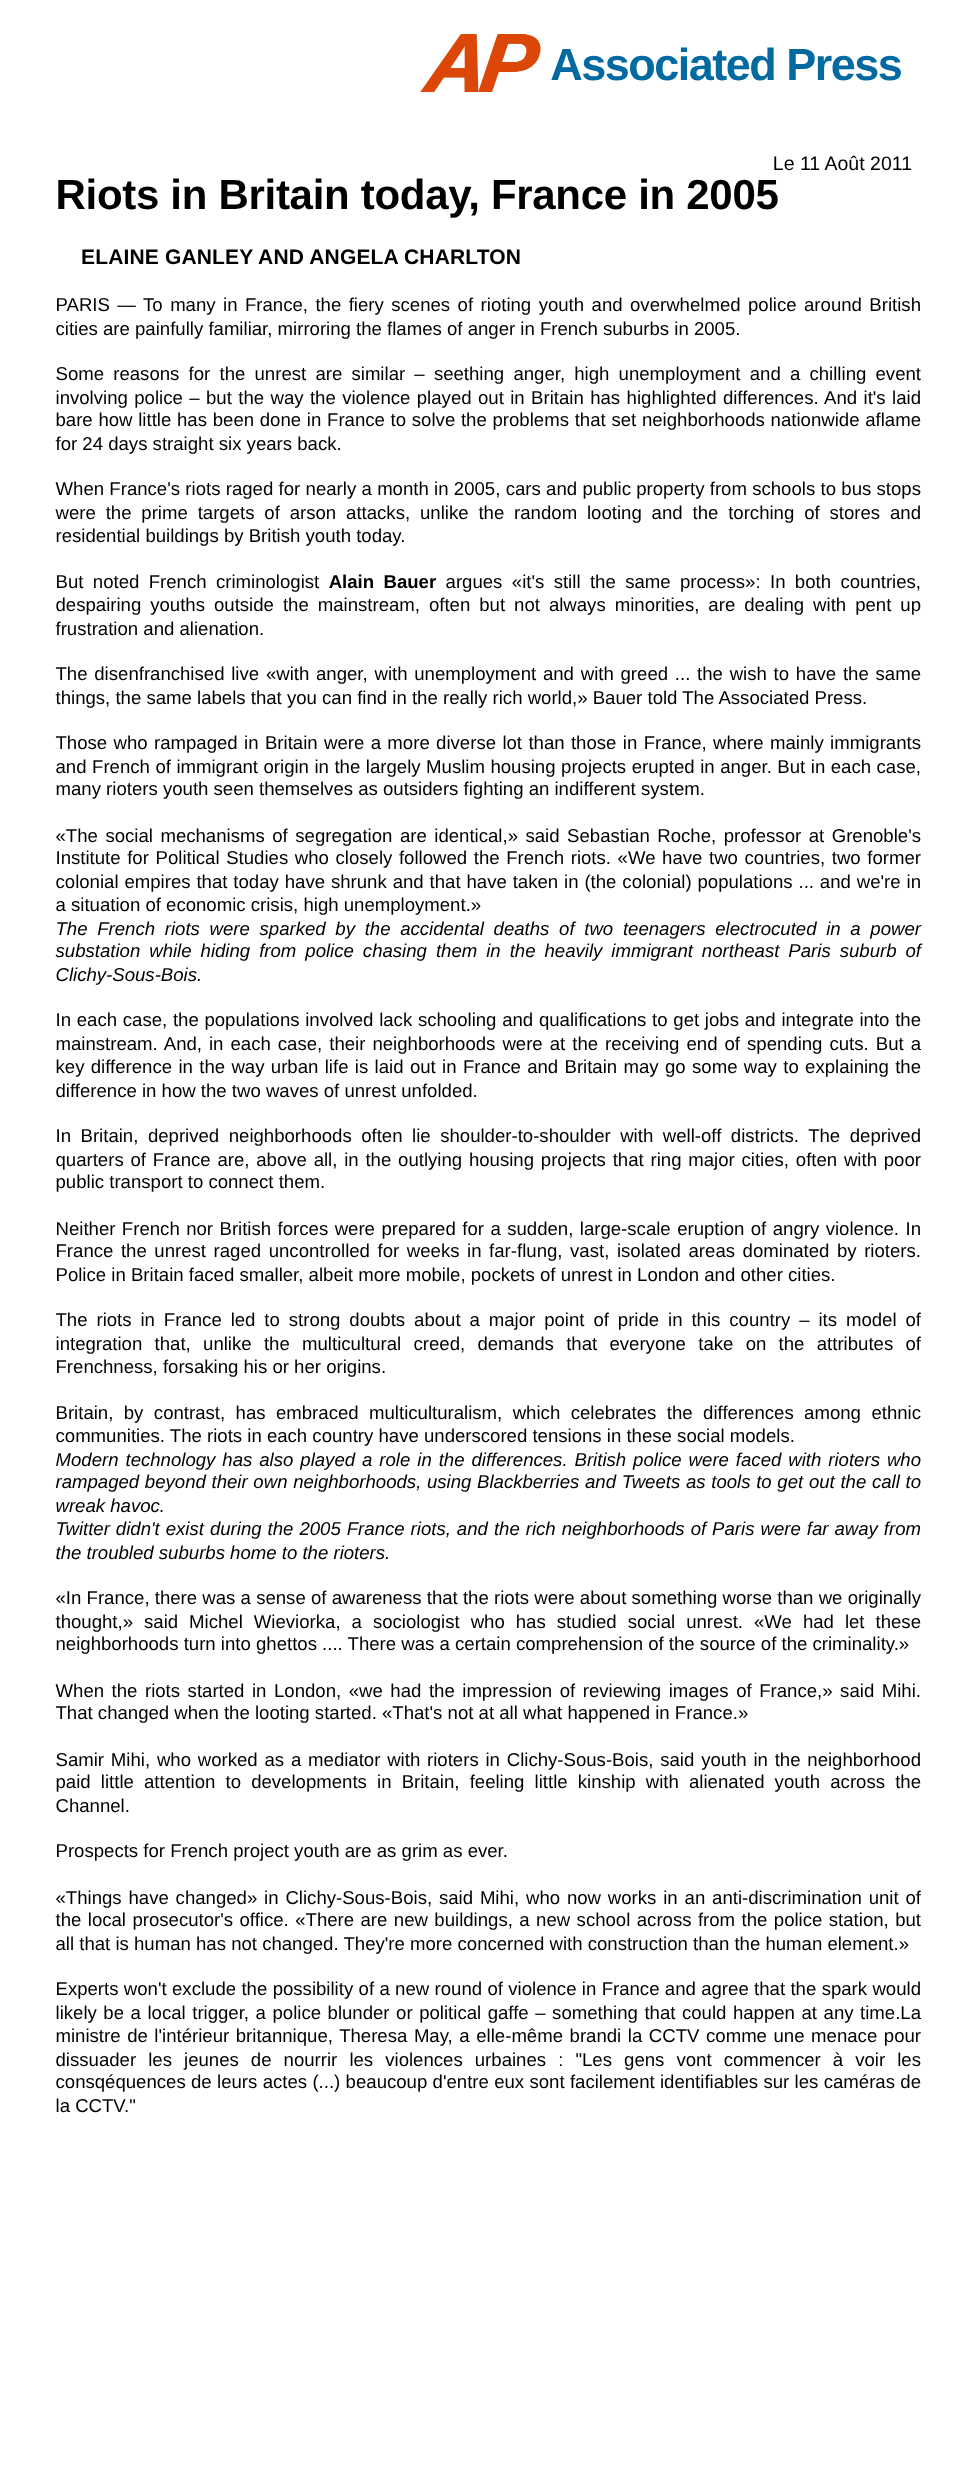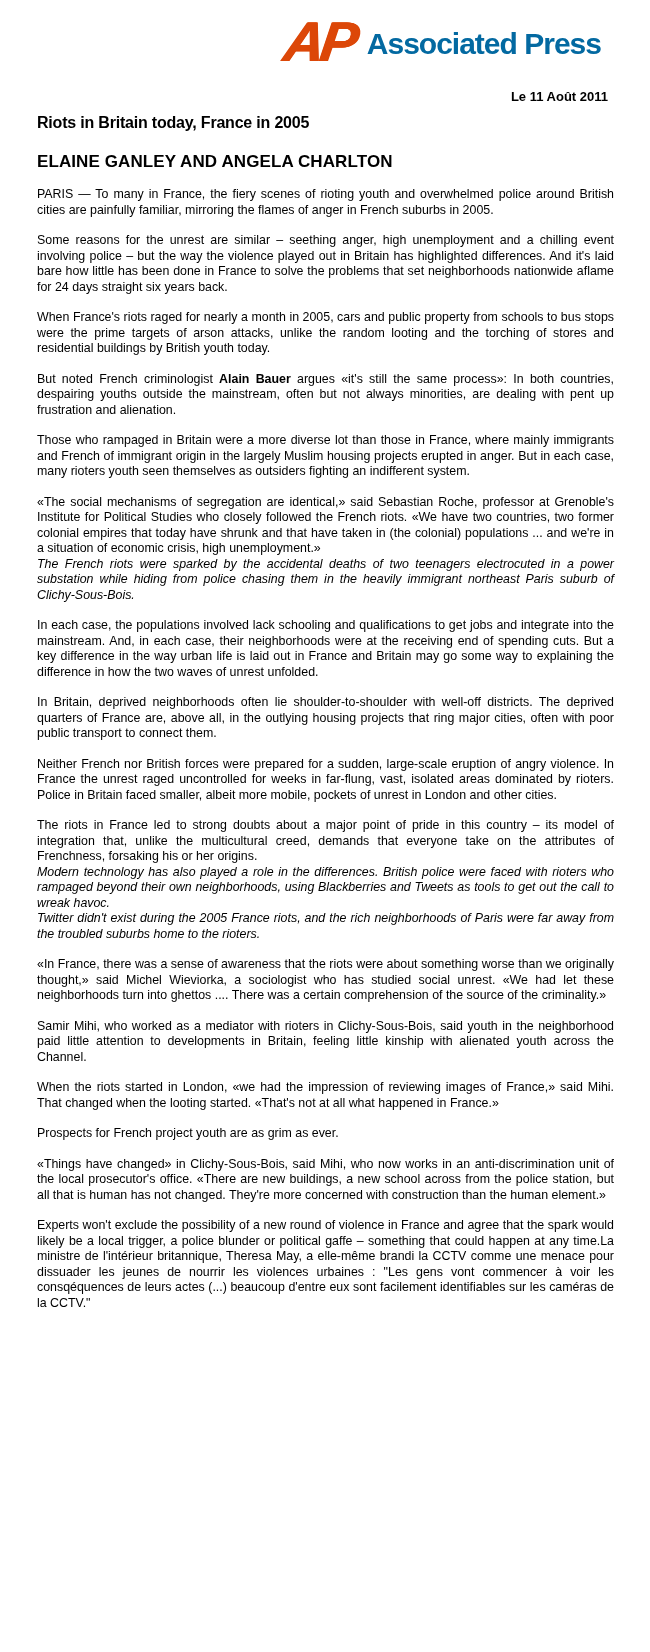--- a/index.html
+++ b/index.html
@@ -38,39 +38,39 @@
   .ap-name {
     font-size: 30px;
     font-weight: bold;
     letter-spacing: -1px;
     color: #0369a1;
     margin-left: 9px;
     margin-top: 4px;
   }
   .date {
     position: absolute;
-    top: 89px;
+    top: 101px;
     right: 42px;
     font-size: 13px;
-    font-weight: bold;
+    font-weight: normal;
     padding-left: 40px;
   }
   .content { position: absolute; top: 114px; left: 37px; right: 36px; }
   .headline {
-    font-size: 16px;
+    font-size: 28px;
     font-weight: bold;
     letter-spacing: -0.2px;
-    margin: 0 0 20px 0;
+    margin: 0 0 10px 0;
     line-height: 1.15;
   }
   .byline {
-    font-size: 17px;
+    font-size: 14px;
     font-weight: bold;
     letter-spacing: 0.1px;
-    margin: 0;
+    margin: 17px;
   }
   .body p {
     font-size: 12.4px;
     line-height: 15.5px;
     text-align: justify;
     margin: 15px 0 0 0;
     hyphens: auto;
     -webkit-hyphens: auto;
   }
   .body p.flush { margin-top: 0; font-style: italic; }
@@ -90,31 +90,33 @@
   </header>
 
   <main class="content">
     <h1 class="headline">Riots in Britain today, France in 2005</h1>
     <div class="byline">ELAINE GANLEY AND ANGELA CHARLTON</div>
     <div class="body">
         <p><span>PARIS — To many in France, the fiery scenes of rioting youth and overwhelmed police around British cities are painfully familiar, mirroring the flames of anger in French suburbs in 2005.</span></p>
         <p><span>Some reasons for the unrest are similar – seething anger, high unemployment and a chilling event involving police – but the way the violence played out in Britain has highlighted differences. And it's laid bare how little has been done in France to solve the problems that set neighborhoods nationwide aflame for 24 days straight six years back.</span></p>
         <p><span>When France's riots raged for nearly a month in 2005, cars and public property from schools to bus stops were the prime targets of arson attacks, unlike the random looting and the torching of stores and residential buildings by British youth today.</span></p>
         <p><span>But noted French criminologist </span><b>Alain Bauer</b><span> argues «it's still the same process»: In both countries, despairing youths outside the mainstream, often but not always minorities, are dealing with pent up frustration and alienation.</span></p>
+        <p><span>The disenfranchised live «with anger, with unemployment and with greed ... the wish to have the same things, the same labels that you can find in the really rich world,» Bauer told The Associated Press.</span></p>
         <p><span>Those who rampaged in Britain were a more diverse lot than those in France, where mainly immigrants and French of immigrant origin in the largely Muslim housing projects erupted in anger. But in each case, many rioters youth seen themselves as outsiders fighting an indifferent system.</span></p>
         <p><span>«The social mechanisms of segregation are identical,» said Sebastian Roche, professor at Grenoble's Institute for Political Studies who closely followed the French riots. «We have two countries, two former colonial empires that today have shrunk and that have taken in (the colonial) populations ... and we're in a situation of economic crisis, high unemployment.»</span></p>
         <p class="flush"><span>The French riots were sparked by the accidental deaths of two teenagers electrocuted in a power substation while hiding from police chasing them in the heavily immigrant northeast Paris suburb of Clichy-Sous-Bois.</span></p>
         <p><span>In each case, the populations involved lack schooling and qualifications to get jobs and integrate into the mainstream. And, in each case, their neighborhoods were at the receiving end of spending cuts. But a key difference in the way urban life is laid out in France and Britain may go some way to explaining the difference in how the two waves of unrest unfolded.</span></p>
         <p><span>In Britain, deprived neighborhoods often lie shoulder-to-shoulder with well-off districts. The deprived quarters of France are, above all, in the outlying housing projects that ring major cities, often with poor public transport to connect them.</span></p>
         <p><span>Neither French nor British forces were prepared for a sudden, large-scale eruption of angry violence. In France the unrest raged uncontrolled for weeks in far-flung, vast, isolated areas dominated by rioters. Police in Britain faced smaller, albeit more mobile, pockets of unrest in London and other cities.</span></p>
         <p><span>The riots in France led to strong doubts about a major point of pride in this country – its model of integration that, unlike the multicultural creed, demands that everyone take on the attributes of Frenchness, forsaking his or her origins.</span></p>
+        <p><span>Britain, by contrast, has embraced multiculturalism, which celebrates the differences among ethnic communities. The riots in each country have underscored tensions in these social models.</span></p>
         <p class="flush"><span>Modern technology has also played a role in the differences. British police were faced with rioters who rampaged beyond their own neighborhoods, using Blackberries and Tweets as tools to get out the call to wreak havoc.</span></p>
         <p class="flush"><span>Twitter didn't exist during the 2005 France riots, and the rich neighborhoods of Paris were far away from the troubled suburbs home to the rioters.</span></p>
         <p><span>«In France, there was a sense of awareness that the riots were about something worse than we originally thought,» said Michel Wieviorka, a sociologist who has studied social unrest. «We had let these neighborhoods turn into ghettos .... There was a certain comprehension of the source of the criminality.»</span></p>
+        <p><span>When the riots started in London, «we had the impression of reviewing images of France,» said Mihi. That changed when the looting started. «That's not at all what happened in France.»</span></p>
         <p><span>Samir Mihi, who worked as a mediator with rioters in Clichy-Sous-Bois, said youth in the neighborhood paid little attention to developments in Britain, feeling little kinship with alienated youth across the Channel.</span></p>
-        <p><span>When the riots started in London, «we had the impression of reviewing images of France,» said Mihi. That changed when the looting started. «That's not at all what happened in France.»</span></p>
         <p><span>Prospects for French project youth are as grim as ever.</span></p>
         <p><span>«Things have changed» in Clichy-Sous-Bois, said Mihi, who now works in an anti-discrimination unit of the local prosecutor's office. «There are new buildings, a new school across from the police station, but all that is human has not changed. They're more concerned with construction than the human element.»</span></p>
         <p><span>Experts won't exclude the possibility of a new round of violence in France and agree that the spark would likely be a local trigger, a police blunder or political gaffe – something that could happen at any time.La ministre de l'intérieur britannique, Theresa May, a elle-même brandi la CCTV comme une menace pour dissuader les jeunes de nourrir les violences urbaines : "Les gens vont commencer à voir les consqéquences de leurs actes (...) beaucoup d'entre eux sont facilement identifiables sur les caméras de la CCTV."</span></p>
       </div>
   </main>
 
 </div>
 
 </body></html>

